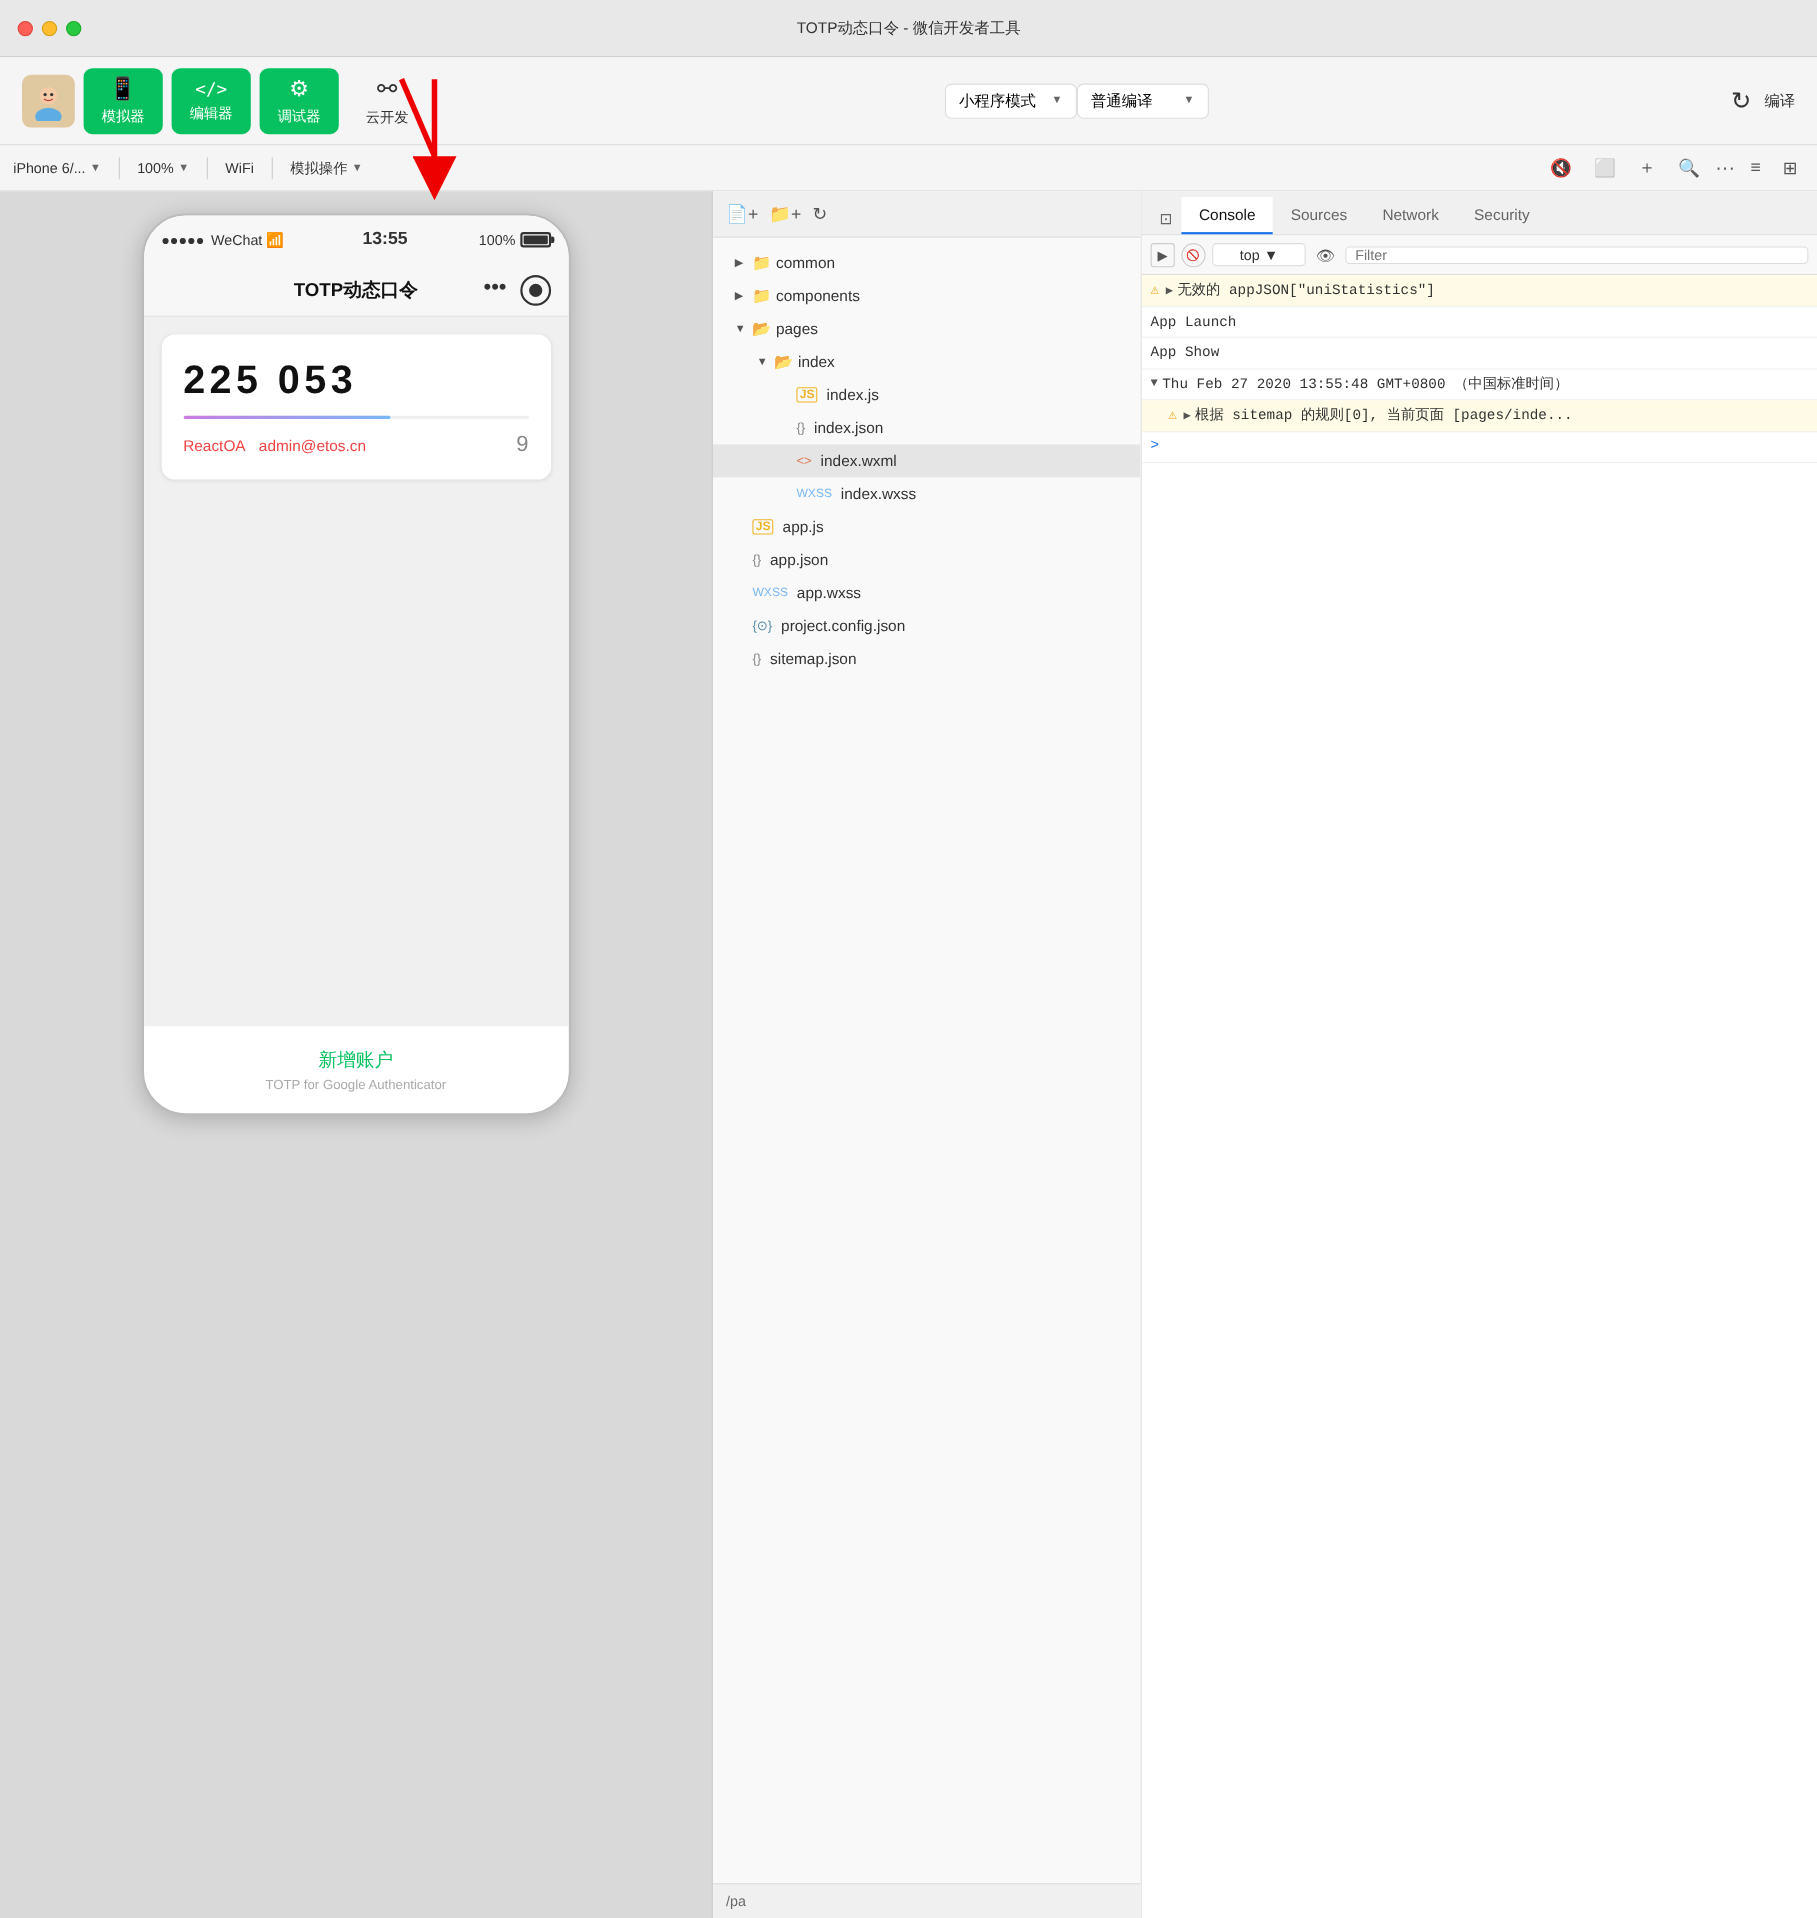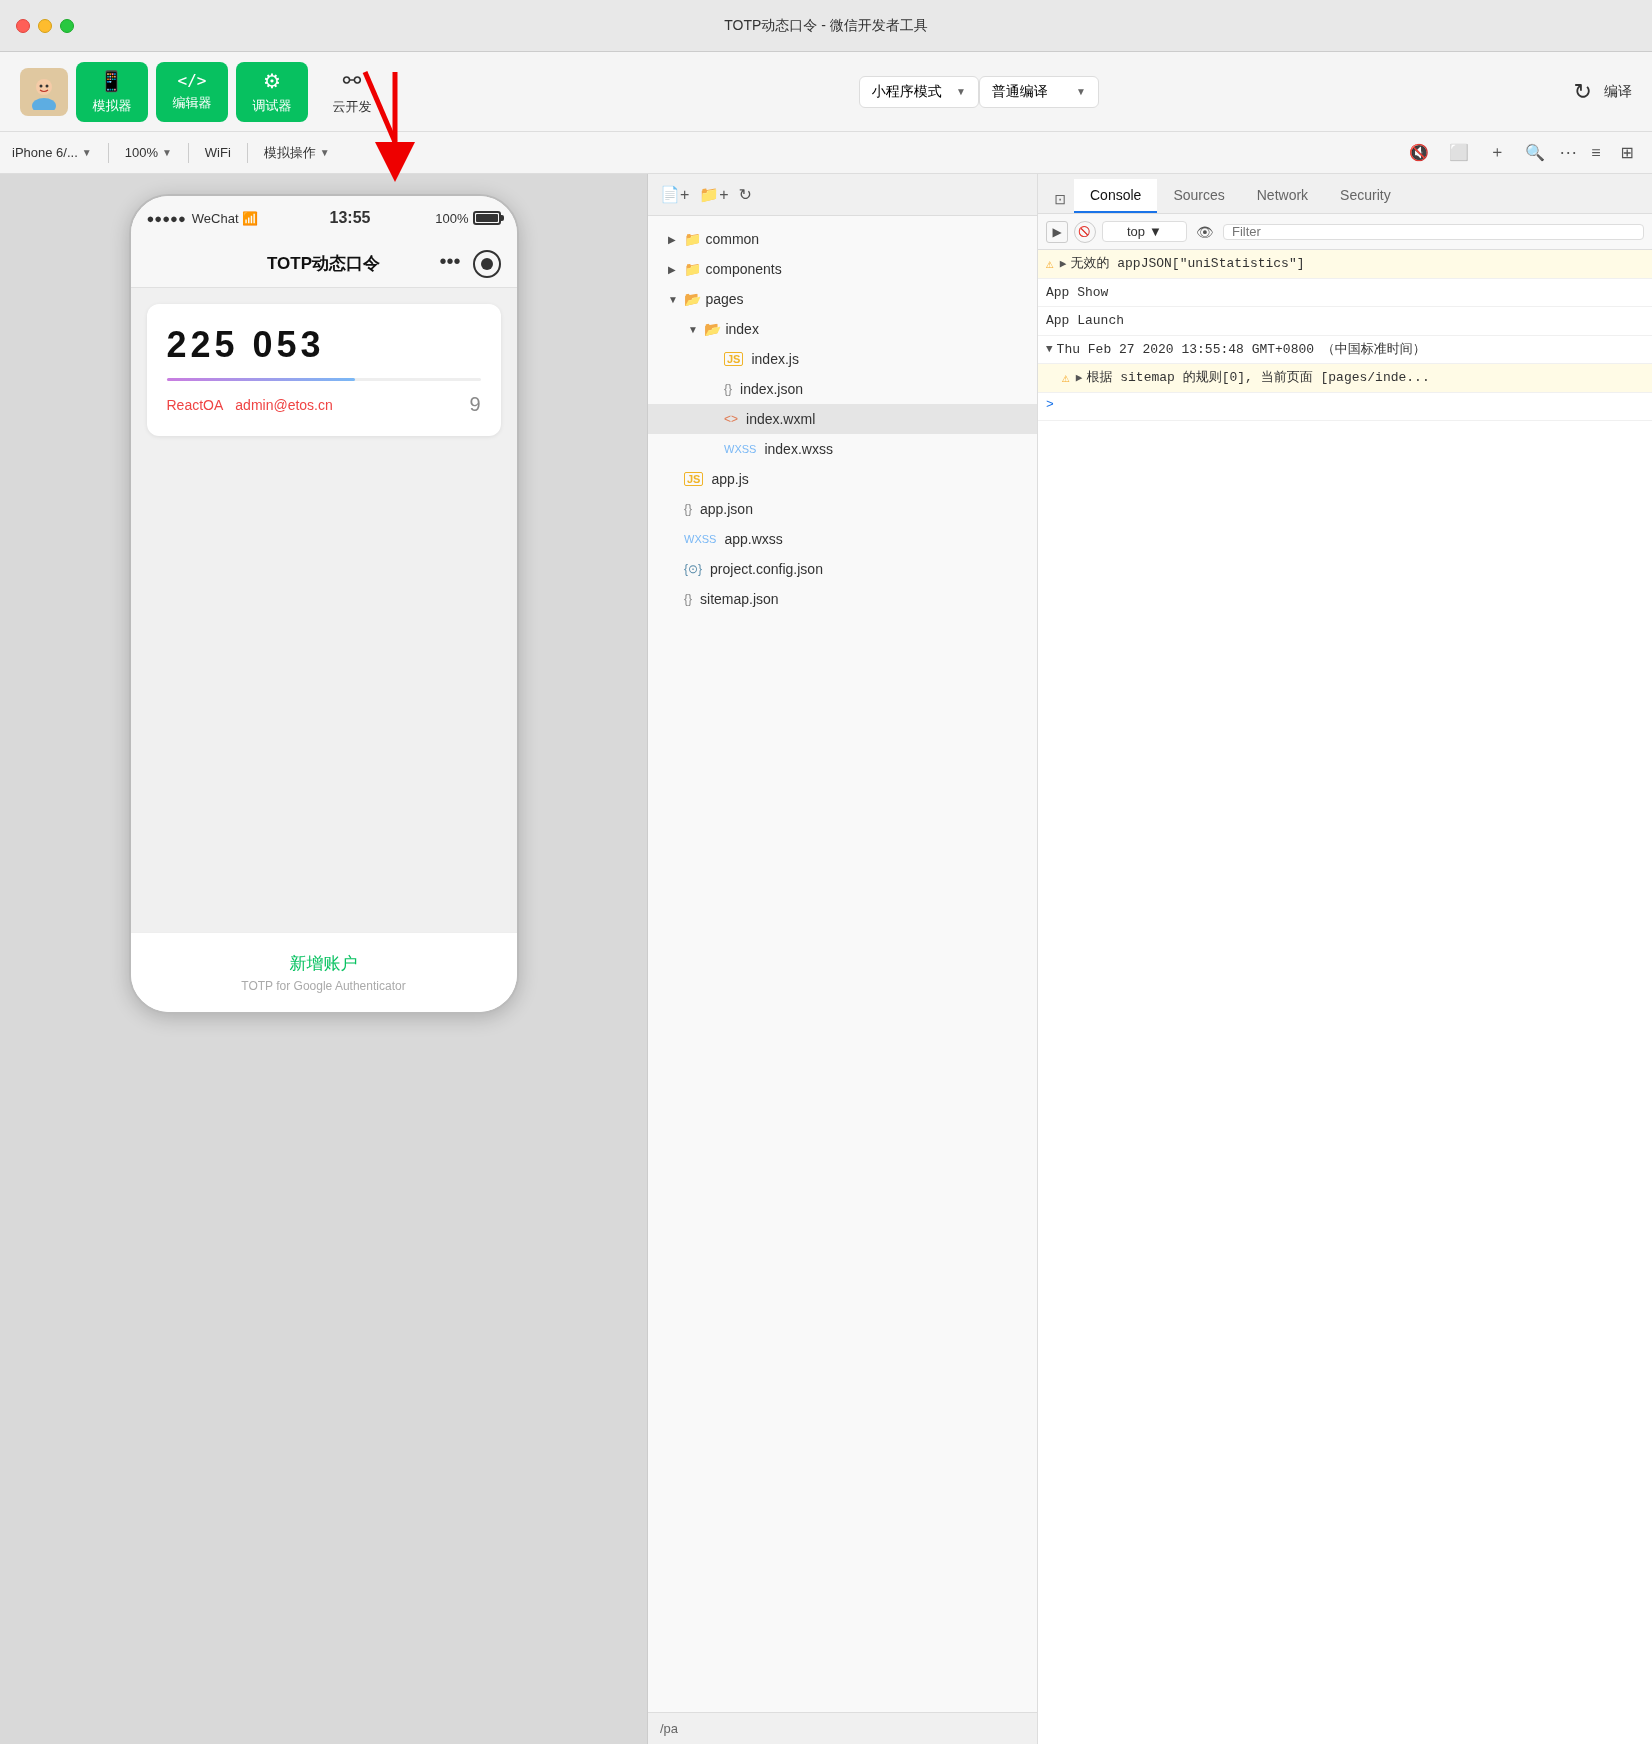--- a/index.html
+++ b/index.html
@@ -833,25 +833,25 @@
 
     <div class="devtools-log">
 
       <div class="log-line warning">
         <span class="log-warning-icon">⚠</span>
         <span class="log-arrow">▶</span>
         <span class="log-text">无效的 appJSON["uniStatistics"]</span>
       </div>
 
       <div class="log-line">
+        <span class="log-text">App Launch</span>
+      </div>
+
+      <div class="log-line">
         <span class="log-text">App Show</span>
-      </div>
-
-      <div class="log-line">
-        <span class="log-text">App Launch</span>
       </div>
 
       <div class="log-line">
         <span class="log-arrow">▼</span>
         <span class="log-text">Thu Feb 27 2020 13:55:48 GMT+0800 （中国标准时间）</span>
       </div>
 
       <div class="log-line warning">
         <span style="width:16px;"></span>
         <span class="log-warning-icon">⚠</span>

